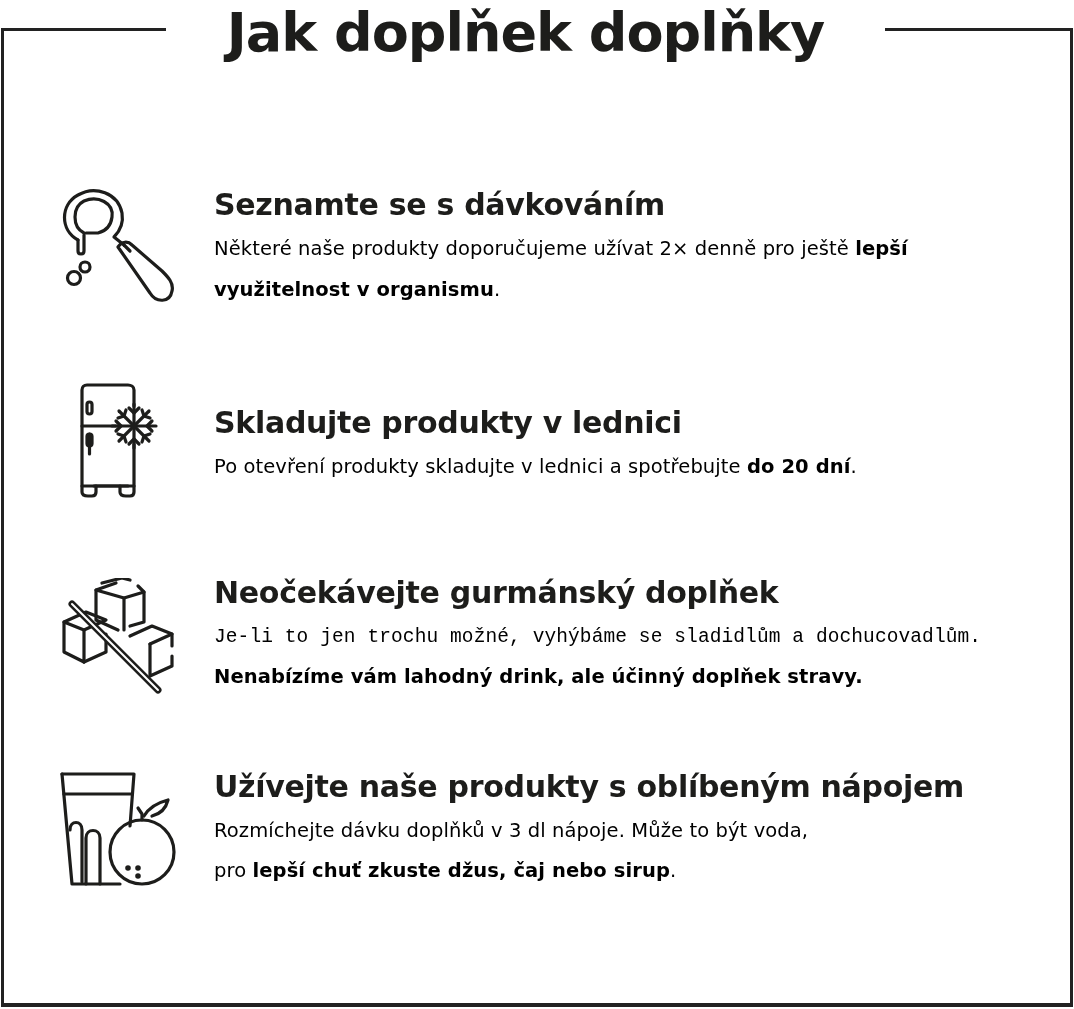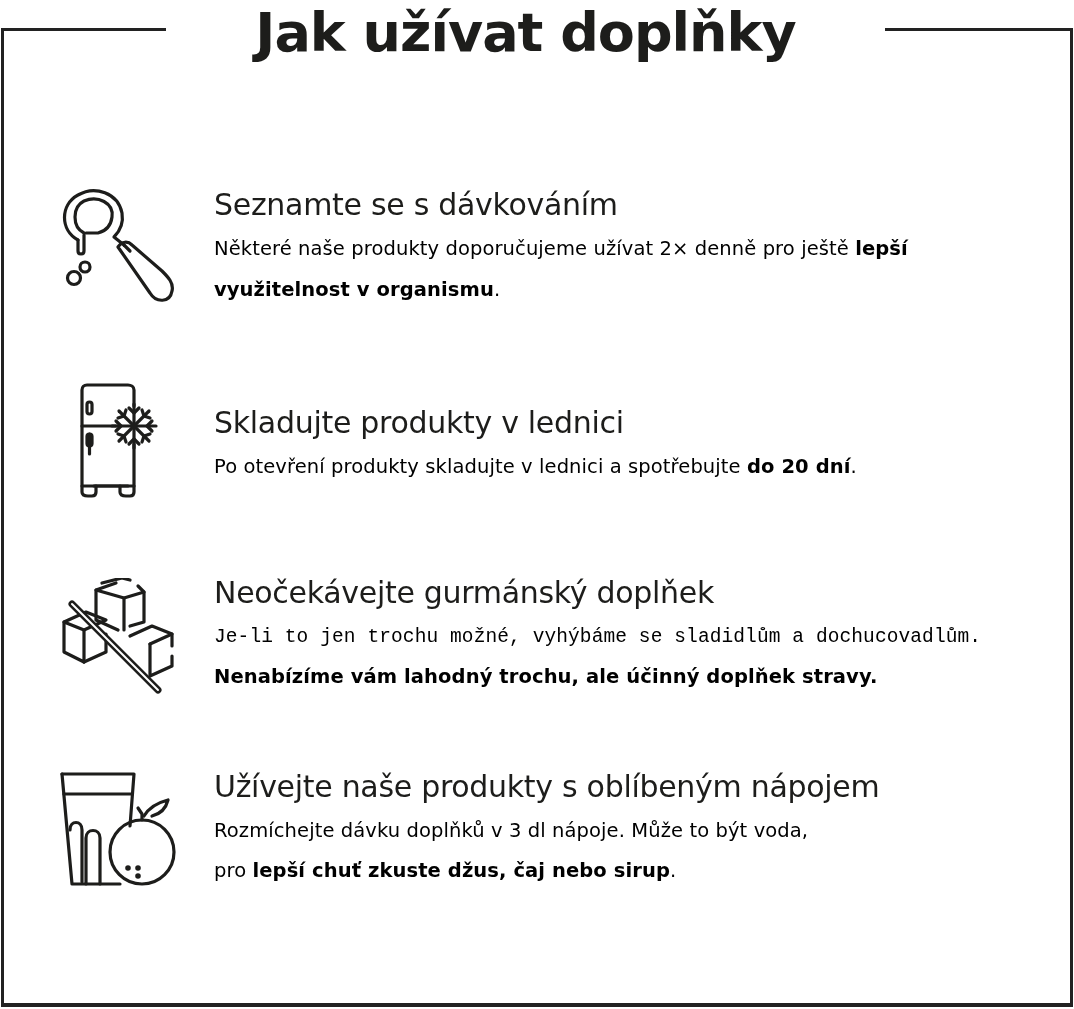--- a/index.html
+++ b/index.html
@@ -17,39 +17,39 @@
   .title {
     position: absolute; left: 166px; width: 719px; top: 0px; text-align: center;
     font-size: 54px; font-weight: bold; letter-spacing: -1px; line-height: 66px;
     color: #1d1d1b;
   }
 
   .section { position: absolute; left: 0; width: 1074px; }
   .icon { position: absolute; left: 50px; width: 140px; }
   .icon svg { display: block; }
   .heading {
-    position: absolute; left: 214px; font-size: 30px; font-weight: normal;
+    position: absolute; left: 214px; font-size: 30px; font-weight: bold;
     letter-spacing: -0.3px; white-space: nowrap; line-height: 40px; color: #1d1d1b;
   }
   .body-line {
     position: absolute; left: 214px; font-size: 19.5px; line-height: 26px;
     white-space: nowrap; color: #000000; letter-spacing: 0.1px;
   }
   .b { font-weight: bold; }
 </style>
 </head>
 <body>
 
 <div class="frame-left-top"></div>
 <div class="frame-right-top"></div>
 <div class="frame-left"></div>
 <div class="frame-right"></div>
 <div class="frame-bottom"></div>
 
-<h1 class="title" style="margin:0;">Jak užívat doplňky</h1>
+<h1 class="title" style="margin:0;">Jak doplňek doplňky</h1>
 
 <div class="section" style="top:0;">
   <div class="icon" style="top:185px; left:50px;">
     <svg width="130" height="125" viewBox="0 0 130 125" fill="none" stroke="#1d1d1b" stroke-width="3.2" stroke-linecap="round" stroke-linejoin="round">
       <path d="M28 55 C10 45 10 20 28 10 C45 0 68 8 72 28 C74 40 68 48 64 52 L74 60"></path>
       <path d="M34 48 C22 42 22 22 34 16 C48 10 64 18 62 32 C61 40 56 46 48 48 L36 48"></path>
       <path d="M28 55 L28 66 C28 70 34 70 34 66 L34 50"></path>
       <path d="M74 60 L80 66"></path>
       <path d="M68 62 L100 108 C106 118 120 118 122 106 C124 98 118 92 112 86 L82 60 C78 56 72 56 68 62 Z"></path>
       <circle cx="35" cy="82" r="5"></circle>
@@ -119,21 +119,21 @@
 
       <line x1="12" y1="26" x2="98" y2="112" stroke-width="7" stroke="#1d1d1b"></line>
       <line x1="12" y1="26" x2="98" y2="112" stroke-width="2" stroke="#ffffff"></line>
     </svg>
   </div>
   <div class="heading" style="top:573px;">Neočekávejte gurmánský doplňek</div>
   <div class="body-line" style="top:624px;font-family:Liberation Mono, monospace;">
     <span>Je-li to jen trochu možné, vyhýbáme se sladidlům a dochucovadlům.</span>
   </div>
   <div class="body-line" style="top:664px;">
-    <span class="b">Nenabízíme vám lahodný trochu, ale účinný doplňek stravy.</span>
+    <span class="b">Nenabízíme vám lahodný drink, ale účinný doplňek stravy.</span>
   </div>
 </div>
 
 <div class="section" style="top:0;">
   <div class="icon" style="top:770px; left:60px;">
     <svg width="120" height="120" viewBox="0 0 120 120" fill="none" stroke="#1d1d1b" stroke-width="3.2" stroke-linecap="round" stroke-linejoin="round">
       <path d="M2 4 L74 4 L70 56"></path>
       <path d="M2 4 L12 114 L60 114"></path>
       <line x1="4" y1="24" x2="72" y2="24"></line>
       <path d="M10 60 C10 50 22 50 22 60 L22 112"></path>

